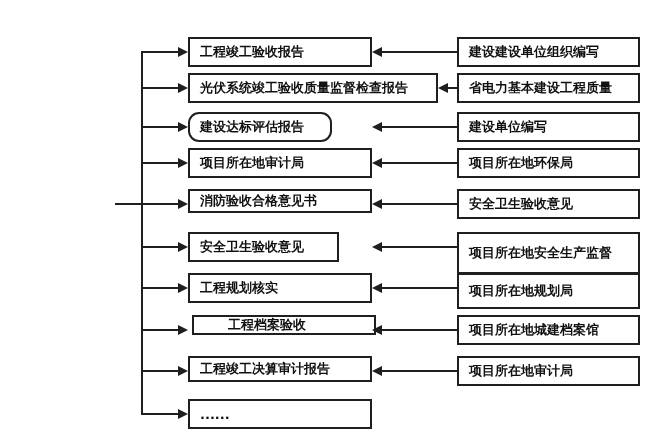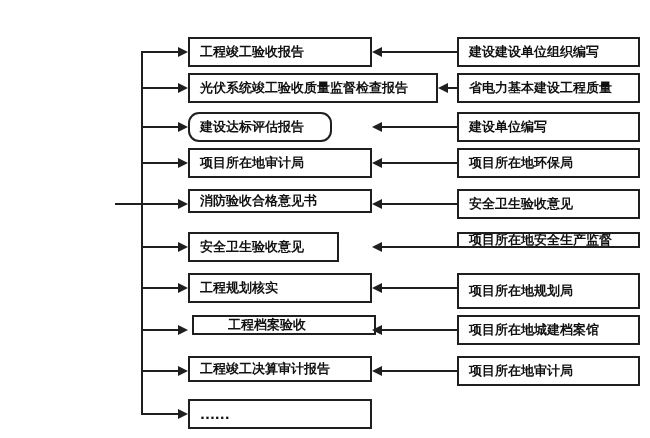--- a/index.html
+++ b/index.html
@@ -99,21 +99,21 @@
       <div class="ah-right" style="left: 178px; top: 199px;"></div>
       <div class="box" style="left: 188px; top: 189px; width: 184px; height: 24px;">消防验收合格意见书</div>
       <div class="ah-left" style="left: 372px; top: 199px;"></div>
       <div class="hline" style="left: 382px; top: 203px; width: 75px;"></div>
       <div class="box" style="left: 457px; top: 189px; width: 183px; height: 30px;">安全卫生验收意见</div>
       <div class="hline" style="left: 142px; top: 246px; width: 36px;"></div>
       <div class="ah-right" style="left: 178px; top: 242px;"></div>
       <div class="box" style="left: 188px; top: 232px; width: 151px; height: 30px;">安全卫生验收意见</div>
       <div class="ah-left" style="left: 372px; top: 242px;"></div>
       <div class="hline" style="left: 382px; top: 246px; width: 75px;"></div>
-      <div class="box" style="left: 457px; top: 232px; width: 183px; height: 16px;">项目所在地安全生产监督</div>
+      <div class="box" style="left: 457px; top: 232px; width: 183px; height: 42px;">项目所在地安全生产监督</div>
       <div class="hline" style="left: 142px; top: 287px; width: 36px;"></div>
       <div class="ah-right" style="left: 178px; top: 283px;"></div>
       <div class="box" style="left: 188px; top: 273px; width: 184px; height: 30px;">工程规划核实</div>
       <div class="ah-left" style="left: 372px; top: 283px;"></div>
       <div class="hline" style="left: 382px; top: 287px; width: 75px;"></div>
       <div class="box" style="left: 457px; top: 273px; width: 183px; height: 36px;">项目所在地规划局</div>
       <div class="hline" style="left: 142px; top: 329px; width: 36px;"></div>
       <div class="ah-right" style="left: 178px; top: 325px;"></div>
       <div class="box" style="left: 192px; top: 315px; width: 184px; height: 20px; padding-left: 34px;">工程档案验收</div>
       <div class="ah-left" style="left: 372px; top: 325px;"></div>

